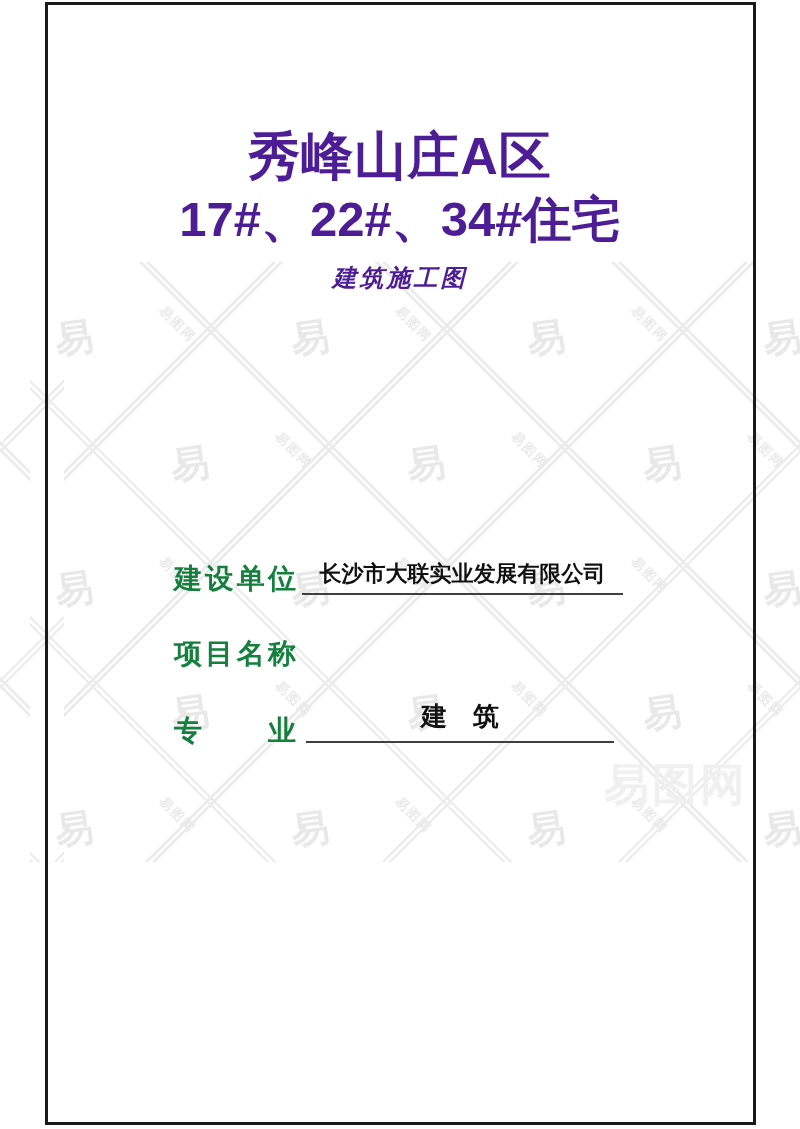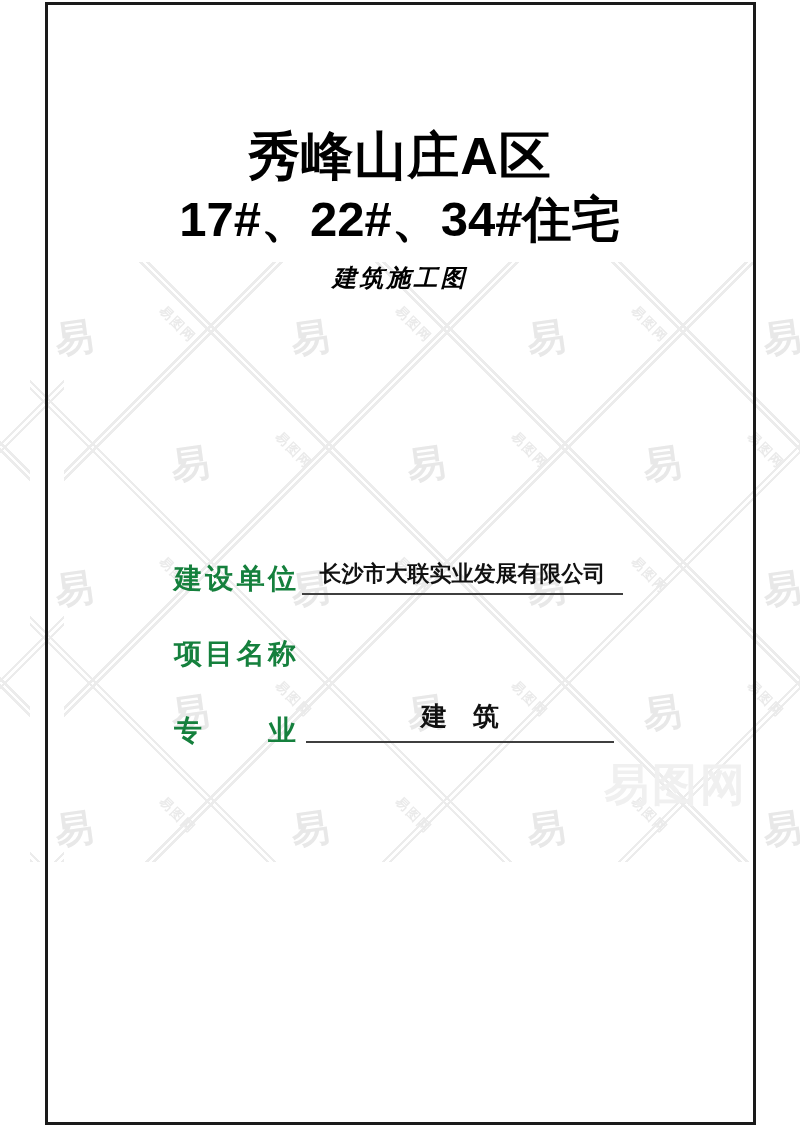--- a/index.html
+++ b/index.html
@@ -38,21 +38,21 @@
   }
 
   
   .frame{
     position:absolute;left:45px;top:2px;width:711px;height:1123px;
     box-sizing:border-box;border:3px solid #1a1a1a;z-index:1;
   }
 
   
   .title{position:absolute;left:46px;width:708px;text-align:center;
-         color:#000000;font-weight:bold;z-index:2;line-height:1.05;}
+         color:#4c1d95;font-weight:bold;z-index:2;line-height:1.05;}
   .title1{top:129px;font-size:52px;letter-spacing:1px;}
   .title2{top:194px;font-size:49px;}
   .title3{top:265px;font-size:24px;letter-spacing:3px;font-style:italic;}
 
   
   .f-label{
     position:absolute;left:174px;width:122px;z-index:2;
     font-size:28px;font-weight:bold;color:#15803d;line-height:1;
     text-align:justify;text-align-last:justify;
   }

